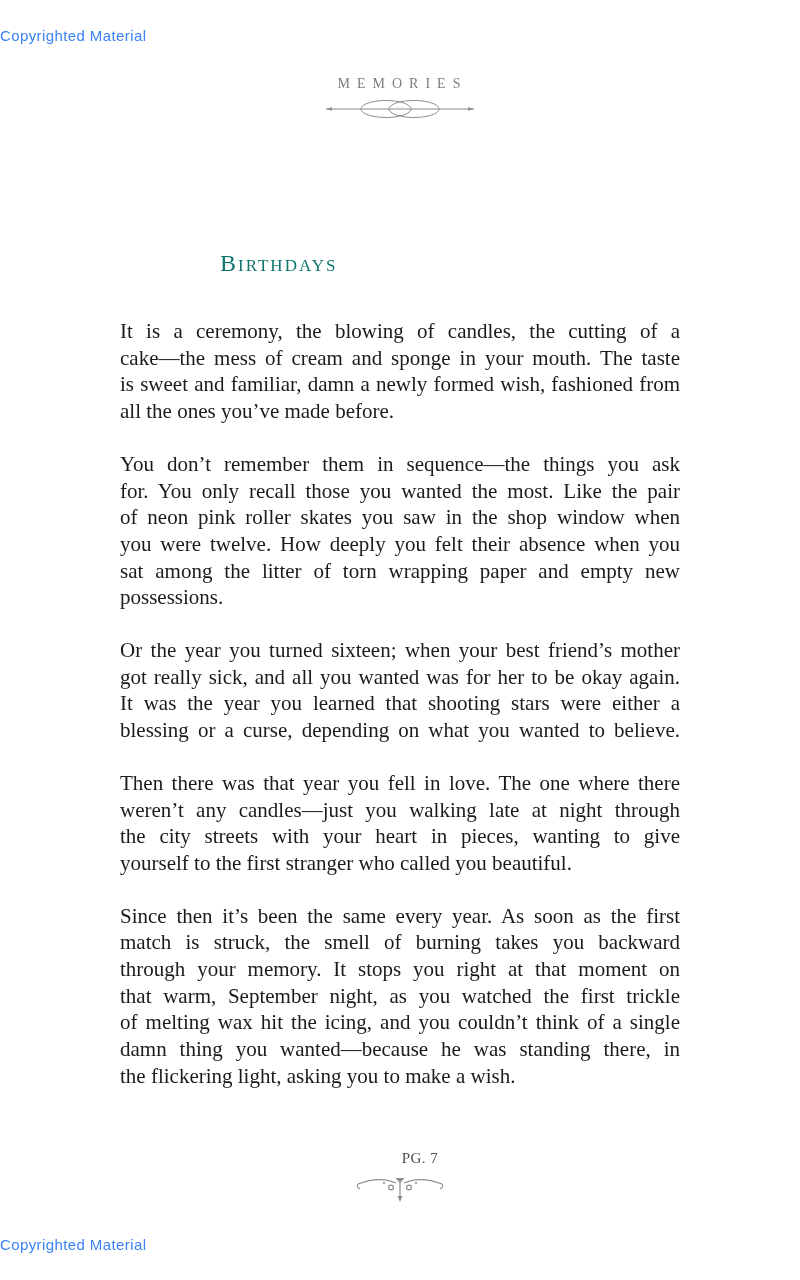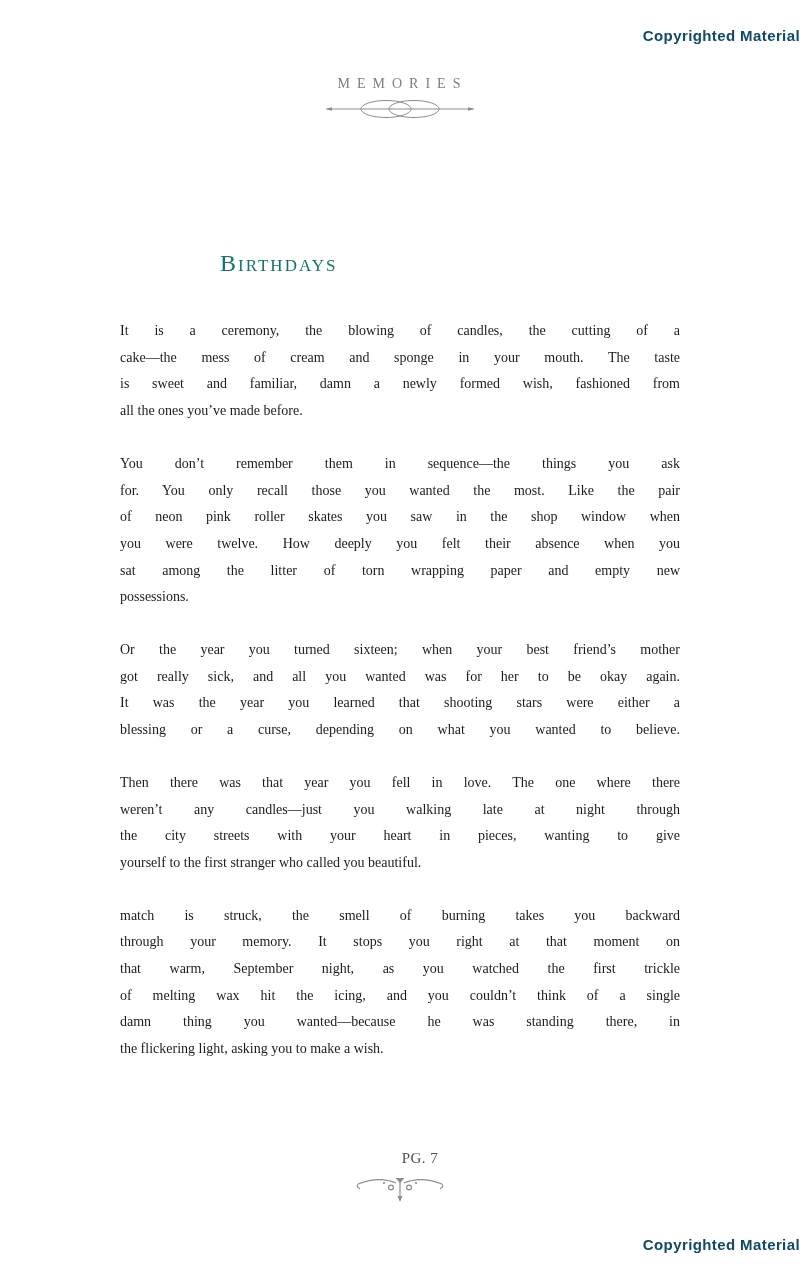--- a/index.html
+++ b/index.html
@@ -7,26 +7,26 @@
     position: relative;
     width: 800px;
     height: 1280px;
     background: #ffffff;
     overflow: hidden;
     font-family: "Liberation Serif", serif;
   }
   .copyright {
     position: absolute;
     left: 0; right: 0;
-    text-align: right;
+    text-align: left;
     font-family: "Liberation Sans", sans-serif;
-    font-weight: 700;
+    font-weight: 400;
     font-size: 15px;
     letter-spacing: 0.4px;
-    color: #0c4a6e;
+    color: #3b82f6;
   }
   .copyright.top { top: 27px; }
   .copyright.bottom { top: 1236px; }
   .book-title {
     position: absolute;
     top: 76px; left: 0; right: 0;
     text-align: center;
     font-family: "Liberation Serif", serif;
     font-size: 14px;
     letter-spacing: 7px;
@@ -54,21 +54,21 @@
     position: absolute;
     top: 318px;
     left: 120px;
     width: 560px;
     color: #1b1b1b;
   }
   .para { margin: 0 0 26px 0; }
   .para:last-child { margin-bottom: 0; }
   .line {
     font-family: "Liberation Serif", serif;
-    font-size: 14px;
+    font-size: 21px;
     line-height: 26.7px;
     text-align: justify;
     text-align-last: justify;
     text-justify: inter-word;
     white-space: nowrap;
     color: #1b1b1b;
   }
   .line.last {
     text-align: right;
     text-align-last: left;
@@ -128,20 +128,21 @@
         <div class="line">It was the year you learned that shooting stars were either a</div>
         <div class="line">blessing or a curse, depending on what you wanted to believe.</div>
       </div>
       <div class="para">
         <div class="line">Then there was that year you fell in love. The one where there</div>
         <div class="line">weren’t any candles—just you walking late at night through</div>
         <div class="line">the city streets with your heart in pieces, wanting to give</div>
         <div class="line last">yourself to the first stranger who called you beautiful.</div>
       </div>
       <div class="para">
+        <div class="line">Since then it’s been the same every year. As soon as the first</div>
         <div class="line">match is struck, the smell of burning takes you backward</div>
         <div class="line">through your memory. It stops you right at that moment on</div>
         <div class="line">that warm, September night, as you watched the first trickle</div>
         <div class="line">of melting wax hit the icing, and you couldn’t think of a single</div>
         <div class="line">damn thing you wanted—because he was standing there, in</div>
         <div class="line last">the flickering light, asking you to make a wish.</div>
       </div>
     </div>
 
   <div class="page-number">PG. 7</div>

